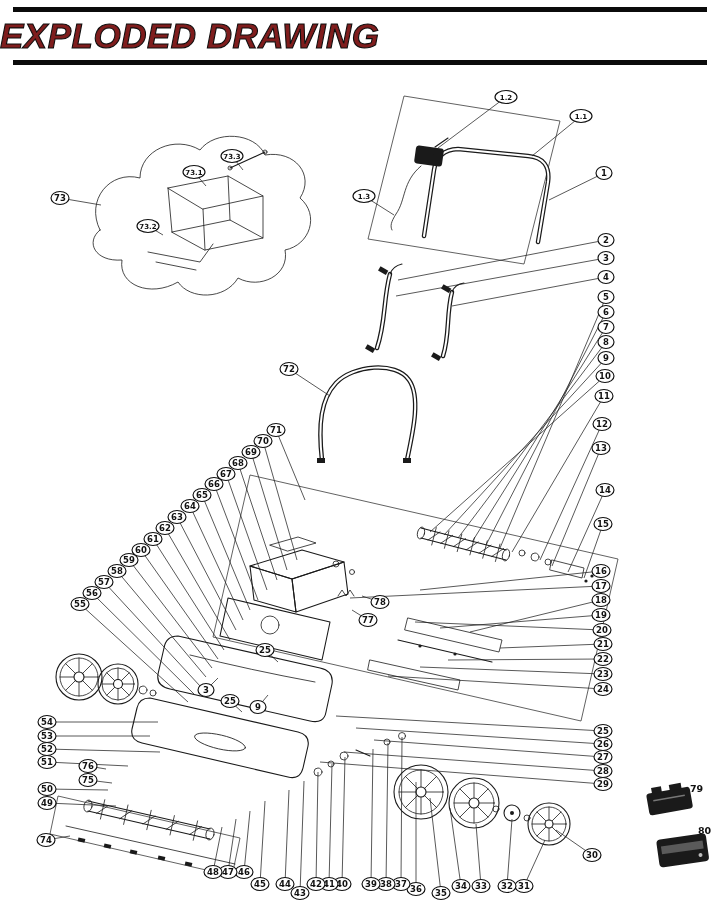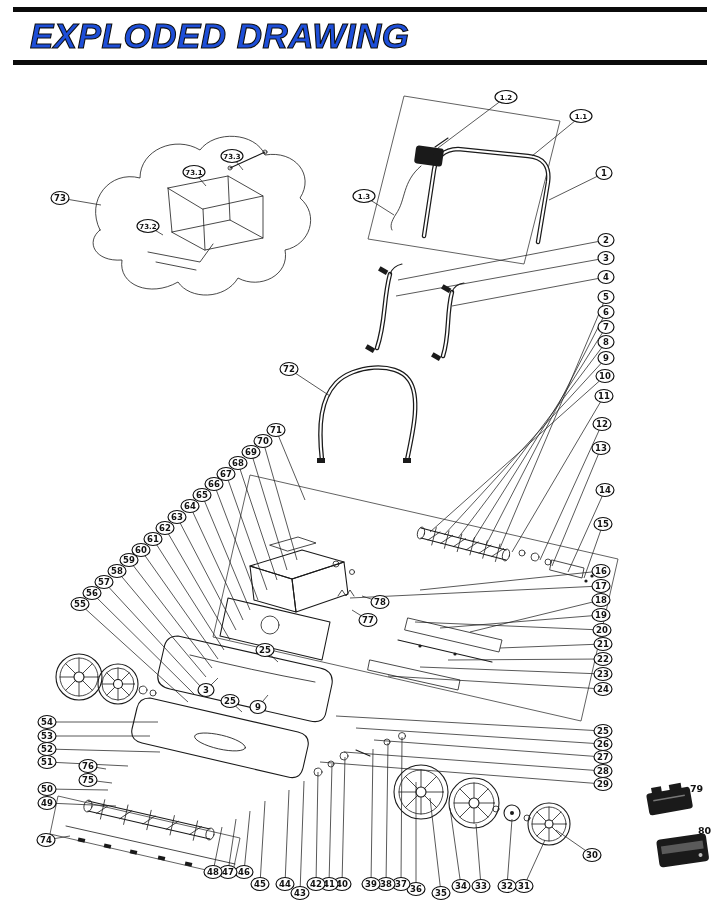--- a/index.html
+++ b/index.html
@@ -3,23 +3,23 @@
 <meta charset="utf-8">
 <style>
   html,body{margin:0;padding:0;}
   body{
     width:720px;height:901px;background:#ffffff;overflow:hidden;position:relative;
     font-family:"Liberation Sans",sans-serif;color:#111;
   }
   .rule{height:5px;background:#0b0b0b;margin:0 13px;}
   .rule-top{margin-top:7px;}
   h1.title{
-    margin:3px 13px 4px 30px;
+    margin:3px 13px 4px 0;
     font-size:35px;line-height:1.18;
-    font-style:italic;font-weight:bold;letter-spacing:.5px;color:#1d4ed8;
+    font-style:italic;font-weight:bold;letter-spacing:.5px;color:#7f1d1d;
     -webkit-text-stroke:1.1px #0d0d0d;
   }
   svg.diagram{position:absolute;left:0;top:0;}
   .ln{stroke:#1a1a1a;fill:none;stroke-width:1.1;stroke-linecap:round;stroke-linejoin:round;}
   .thin{stroke-width:.8;}
   .boundary{stroke:#3a3a3a;stroke-width:.8;fill:none;}
   .tube{stroke:#1a1a1a;fill:none;stroke-width:4.5;stroke-linecap:round;stroke-linejoin:round;}
   .tube-in{stroke:#ffffff;fill:none;stroke-width:2;stroke-linecap:round;stroke-linejoin:round;}
   .dark{fill:#1a1a1a;stroke:none;}
   .hub{fill:#ffffff;stroke:#1a1a1a;stroke-width:1.1;}

